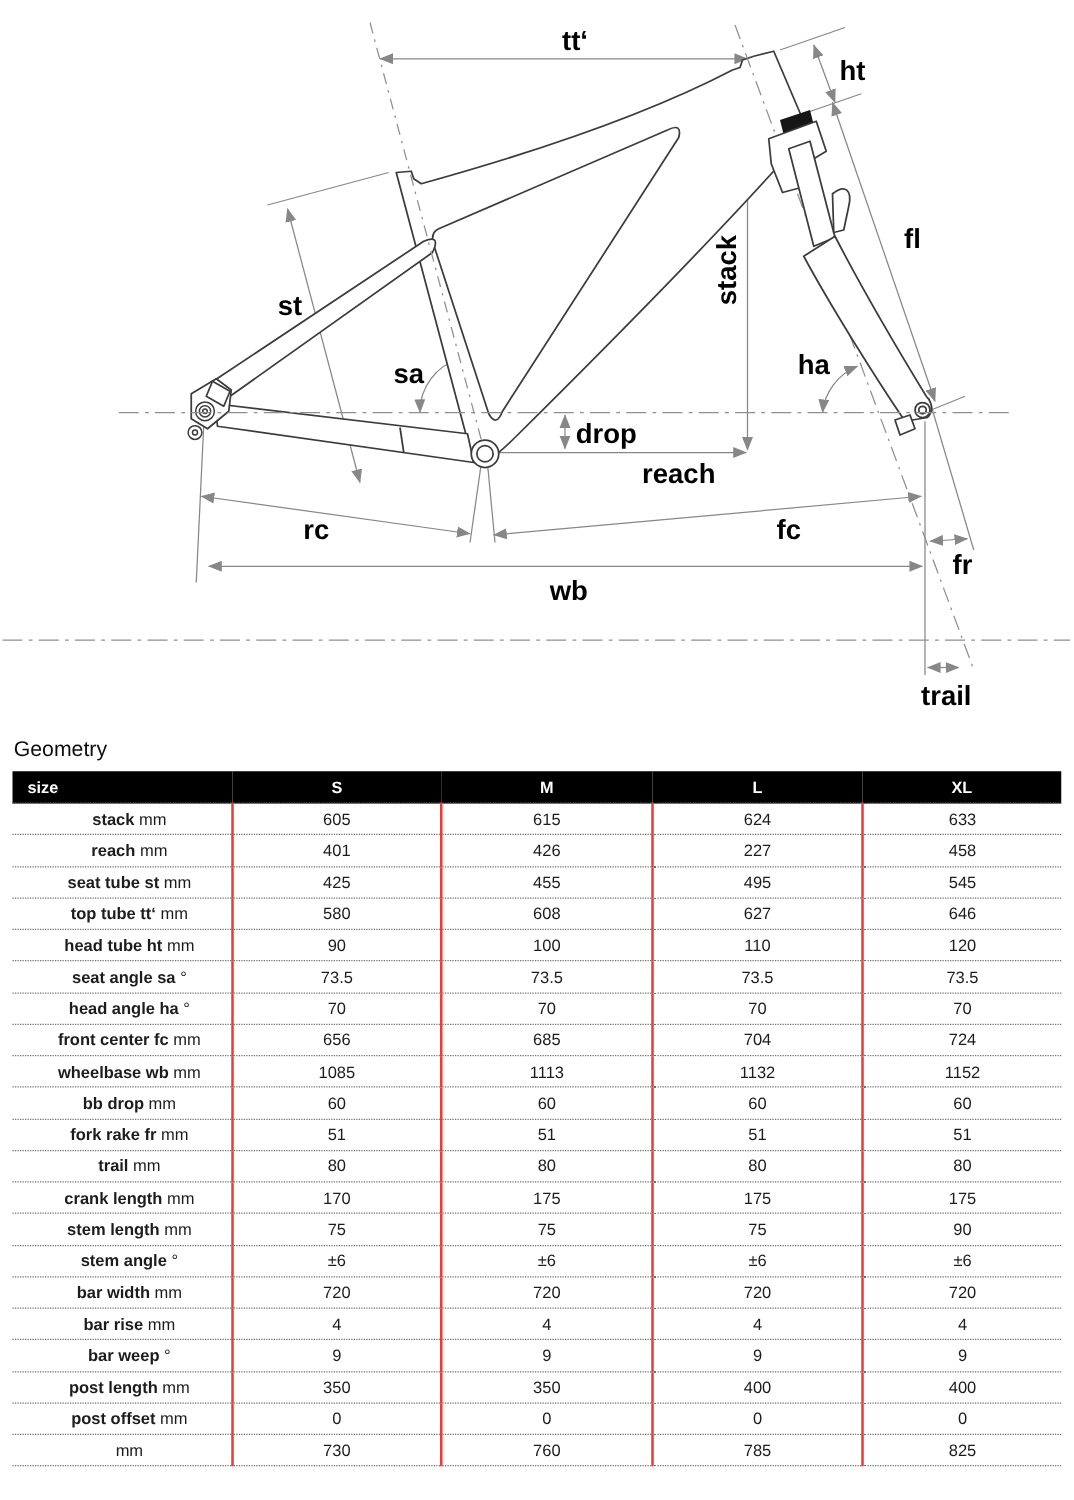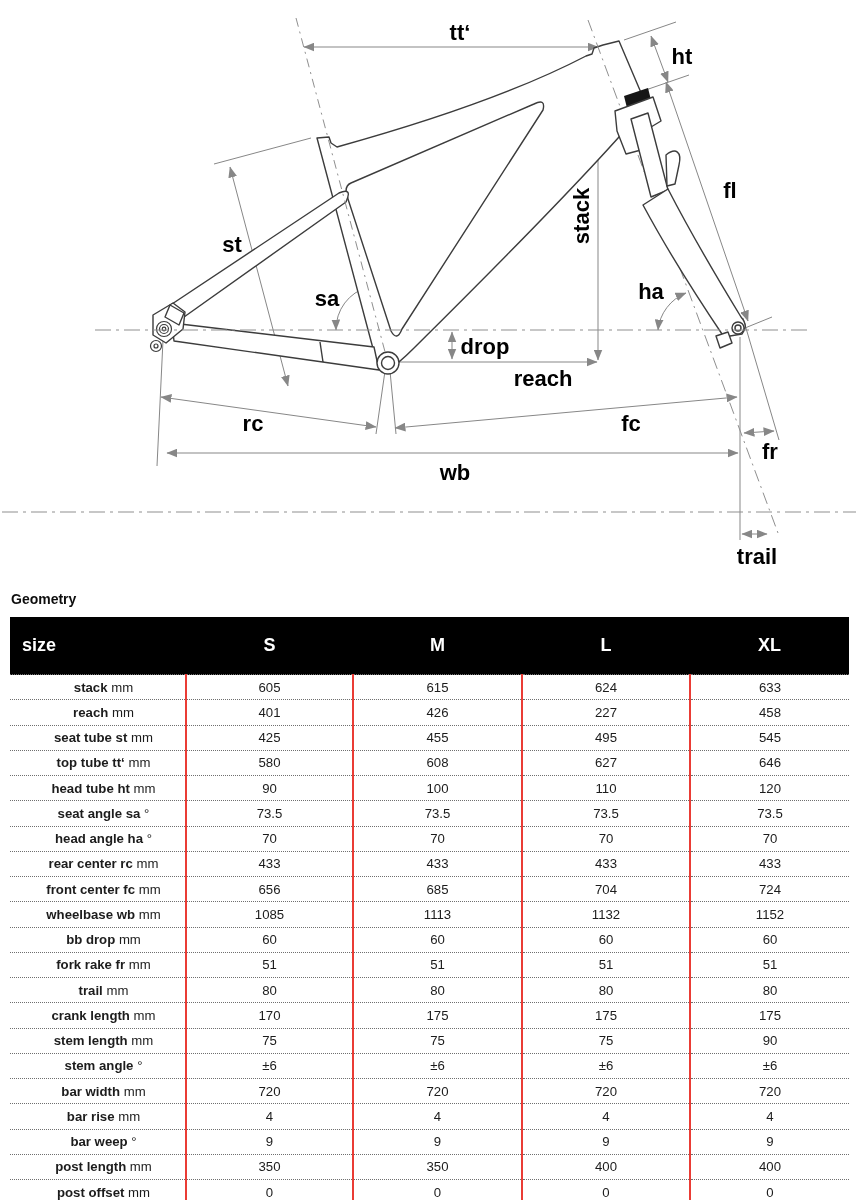--- a/index.html
+++ b/index.html
@@ -9,29 +9,29 @@
   }
   
   .diagram-wrap{width:686px;height:580px;position:relative;}
   svg text.dimlbl{
     font-family:"Liberation Sans", sans-serif;
     font-weight:bold;font-size:22px;fill:#000;
   }
   
   .sheet{padding:0 10px;}
   .geo-heading{
-    font-size:14px;font-weight:bold;color:#0d0d0d;
+    font-size:17px;font-weight:normal;color:#0d0d0d;
     margin:12px 0 0 1px;line-height:15px;
   }
   table.geo-table{
     border-collapse:collapse;table-layout:fixed;width:839px;margin-top:10px;
   }
   table.geo-table thead th{
-    background:#000;color:#fff;font-size:18px;font-weight:bold;
-    height:25px;padding:16px;text-align:center;border:none;
+    background:#000;color:#fff;font-size:13px;font-weight:bold;
+    height:25px;padding:0;text-align:center;border:none;
   }
   table.geo-table thead th.lbl{text-align:left;padding-left:12px;}
   table.geo-table tbody td{
     height:24.26px;font-size:13.2px;color:#1c1c1c;text-align:center;
     padding:0;border-bottom:1px dotted #6f6f6f;background:#fff;
   }
   table.geo-table tbody tr:first-child td{border-top:1px dotted #6f6f6f;}
   table.geo-table td.row-label{
     text-align:center;padding-left:12px;white-space:nowrap;
   }
@@ -209,27 +209,20 @@
           <td class="val">73.5</td>
         </tr>
         <tr>
           <td class="row-label red-r"><b>head angle ha</b> °</td>
           <td class="val red-r">70</td>
           <td class="val red-r">70</td>
           <td class="val red-r">70</td>
           <td class="val">70</td>
         </tr>
         <tr>
-          <td class="row-label red-r"><b>rear center rc</b> mm</td>
-          <td class="val red-r">433</td>
-          <td class="val red-r">433</td>
-          <td class="val red-r">433</td>
-          <td class="val">433</td>
-        </tr>
-        <tr>
           <td class="row-label red-r"><b>front center fc</b> mm</td>
           <td class="val red-r">656</td>
           <td class="val red-r">685</td>
           <td class="val red-r">704</td>
           <td class="val">724</td>
         </tr>
         <tr>
           <td class="row-label red-r"><b>wheelbase wb</b> mm</td>
           <td class="val red-r">1085</td>
           <td class="val red-r">1113</td>

